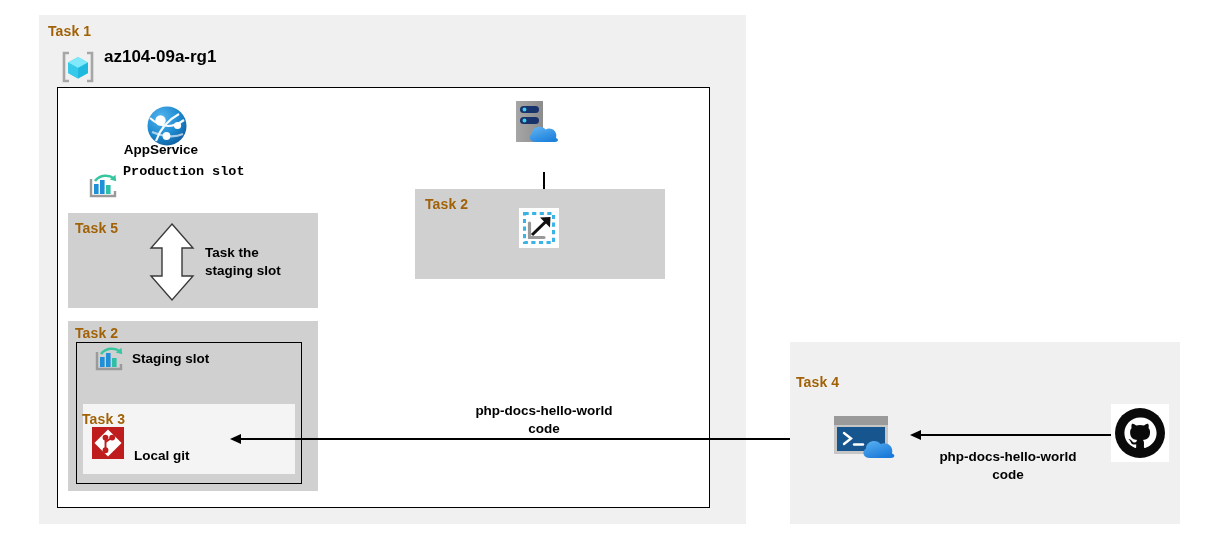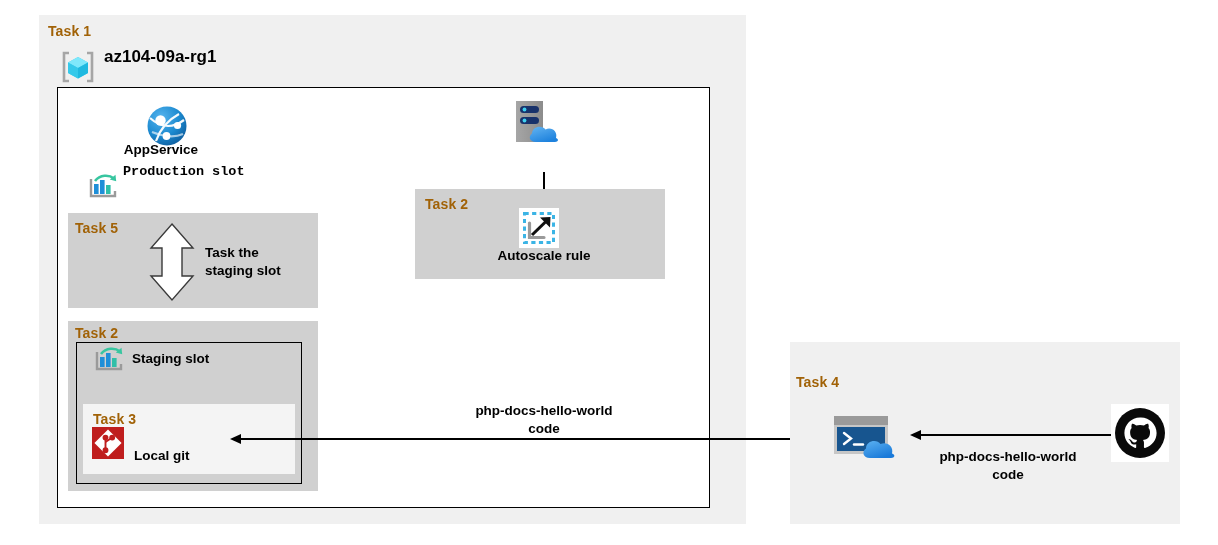--- a/index.html
+++ b/index.html
@@ -135,21 +135,21 @@
       <rect x="6" y="11" width="4.6" height="10" fill="#1f8fd8"></rect>
       <rect x="12" y="7" width="4.6" height="14" fill="#1f8fd8"></rect>
       <rect x="18" y="12" width="4.6" height="9" fill="#2fbfa8"></rect>
       <path d="M7 8 C12 1.5, 21 1.5, 26 5.5" fill="none" stroke="#38c6a0" stroke-width="2.6"></path>
       <polygon points="27.5,1.8 28.2,8.2 21.8,6.6" fill="#38c6a0"></polygon>
     </svg>
   </div>
   <div class="node-label" style="left:132px;top:351px;">Staging slot</div>
 
   <div class="box light-box" style="left:83px;top:404px;width:212px;height:70px;"></div>
-  <div class="task-label" style="left:93px;top:411px;">Task 3</div>
+  <div class="task-label" style="left:82px;top:411px;">Task 3</div>
 
   <div class="icon" style="left:92px;top:427px;width:32px;height:32px;">
     <svg width="32" height="32" viewBox="0 0 32 32">
       <rect x="0" y="0" width="32" height="32" fill="#bf1d1d"></rect>
       <g transform="translate(16,16) rotate(45)">
         <rect x="-9.6" y="-9.6" width="19.2" height="19.2" fill="#ffffff"></rect>
       </g>
       <g stroke="#bf1d1d" stroke-width="1.9" fill="#bf1d1d">
         <line x1="13.5" y1="22.5" x2="13.5" y2="11.5"></line>
         <line x1="13.5" y1="15" x2="19.5" y2="11"></line>
@@ -193,21 +193,20 @@
     <svg width="40" height="40" viewBox="0 0 40 40">
       <rect x="0" y="0" width="40" height="40" fill="#ffffff"></rect>
       <g stroke="#3bb4e5" stroke-width="3" stroke-dasharray="4.2 3.4" fill="none">
         <rect x="5.5" y="5.5" width="29" height="29"></rect>
       </g>
       <path d="M10.5 15 L10.5 29.5 L25 29.5" fill="none" stroke="#9a9a9a" stroke-width="3.2" stroke-linecap="round"></path>
       <line x1="13" y1="27" x2="29" y2="11.5" stroke="#111111" stroke-width="3.1"></line>
       <polygon points="31.5,9 31,19.5 21,9.6" fill="#111111"></polygon>
     </svg>
   </div>
-  <div class="node-label center" style="left:460px;top:248px;width:168px;">Autoscale rule</div>
 
   <div class="node-label center" style="left:452px;top:402px;width:184px;line-height:1.32;">
     <div>php-docs-hello-world</div>
     <div>code</div>
   </div>
 
   <div class="arrow-line" style="left:240px;top:438.2px;width:592px;height:1.6px;"></div>
   <div class="arrow-head head-left" style="left:230px;top:433.5px;"></div>
 
   <div class="box gray-box" style="left:790px;top:342px;width:390px;height:182px;"></div>

